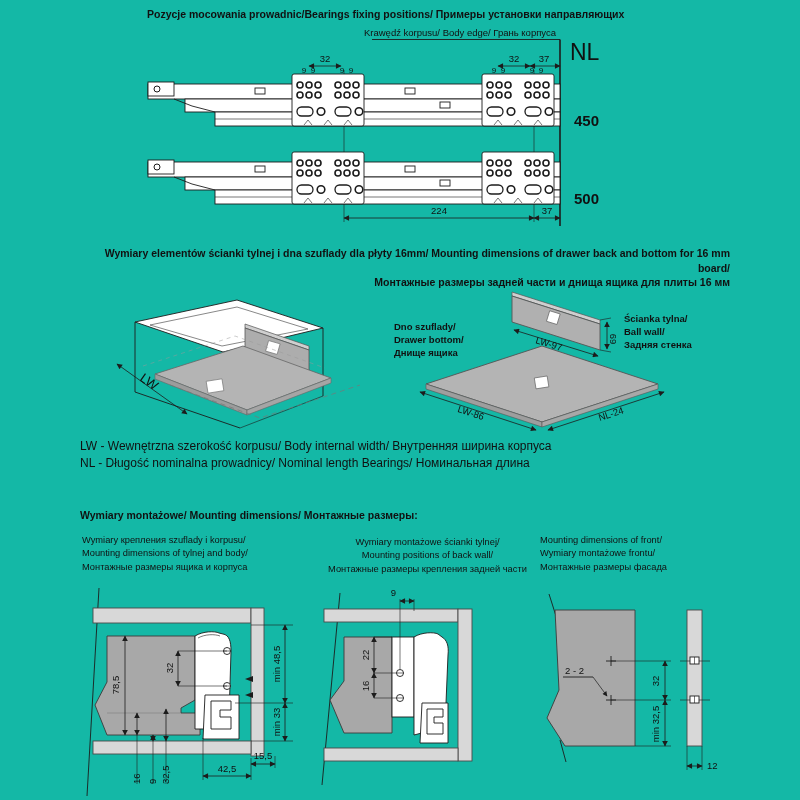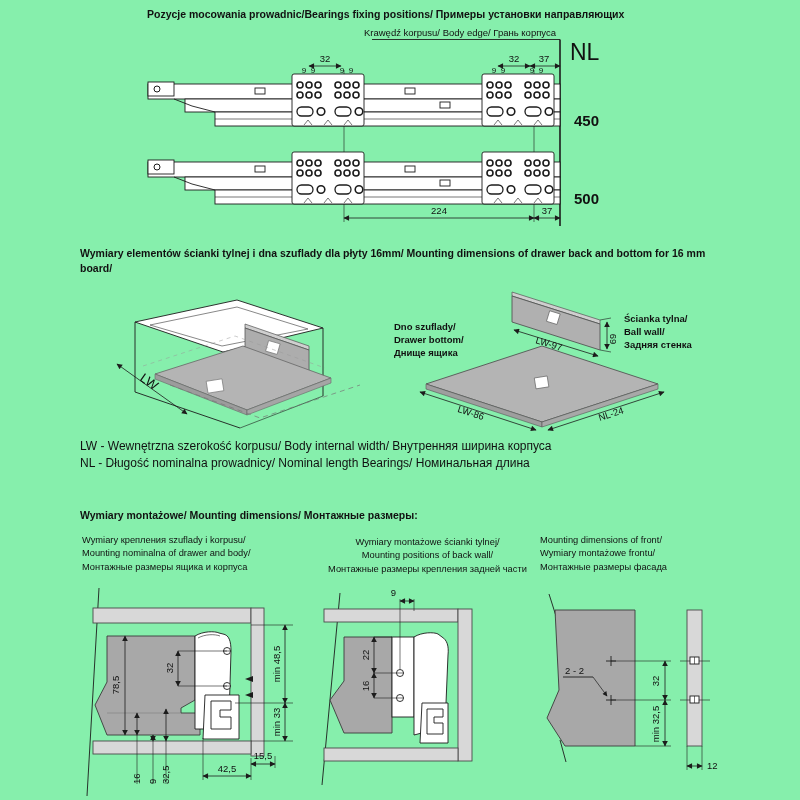--- a/index.html
+++ b/index.html
@@ -1,16 +1,16 @@
 <!DOCTYPE html>
 <html><head>
 <meta charset="utf-8">
 <style>
   html,body{margin:0;padding:0;background:#fff;width:800px;height:800px;overflow:hidden;}
-  #page{position:relative;width:800px;height:800px;background:#86efac;font-family:"Liberation Sans",sans-serif;color:#111;}
+  #page{position:relative;width:800px;height:800px;background:#14b8a6;font-family:"Liberation Sans",sans-serif;color:#111;}
   .abs{position:absolute;}
   .sect-title{font-size:10.5px;font-weight:700;color:#111;line-height:1.4;}
   .hdr3{font-size:9.3px;font-weight:400;color:#111;line-height:1.45;}
   .legend{font-size:12px;font-weight:400;color:#111;line-height:1.45;}
   svg{display:block;}
   svg text{font-family:"Liberation Sans",sans-serif;fill:#111;}
   .dt{font-size:9.5px;}
   .dts{font-size:8px;}
   .ln{stroke:#1c1c1c;stroke-width:.9;fill:none;}
   .lnt{stroke:#1c1c1c;stroke-width:.6;fill:none;}
@@ -117,22 +117,23 @@
       <line x1="204" y1="192" x2="394" y2="192" class="dim"></line>
       <text x="299" y="188" text-anchor="middle" class="dt">224</text>
       <line x1="394" y1="192" x2="420" y2="192" class="dim"></line>
       <text x="407" y="188" text-anchor="middle" class="dt">37</text>
     </g>
 
     <text x="434" y="100" font-size="15" font-weight="700">450</text>
     <text x="434" y="178" font-size="15" font-weight="700">500</text>
   </svg>
 
-  <div class="abs sect-title" style="left:80px;top:246px;width:650px;">
+  <div class="abs sect-title" style="left:80px;top:246px;width:650px;text-align:right;">
     <div>Wymiary elementów ścianki tylnej i dna szuflady dla płyty 16mm/ Mounting dimensions of drawer back and bottom for 16 mm board/</div>
+    <div>Монтажные размеры задней части и днища ящика для плиты 16 мм</div>
   </div>
 
   <svg class="abs" style="left:95px;top:288px;" width="300" height="150" viewBox="0 0 300 150">
     <polygon points="40,34 142,12 228,40 128,64" class="white" stroke-width="0.8"></polygon>
     <polygon points="55,37 142,19 213,41 127,58" fill="#fff" stroke="#555" stroke-width="0.7"></polygon>
     <line x1="40" y1="34" x2="40" y2="104" class="ln" stroke-width="0.8"></line>
     <line x1="228" y1="40" x2="228" y2="108" class="ln" stroke-width="0.8"></line>
     <line x1="40" y1="104" x2="145" y2="140" class="ln" stroke-width="0.8"></line>
     <line x1="145" y1="140" x2="228" y2="108" class="lnt"></line>
     <line x1="128" y1="64" x2="128" y2="100" stroke="#777" stroke-width="0.6" stroke-dasharray="3,3"></line>
@@ -187,21 +188,21 @@
 
   <div class="abs legend" style="left:80px;top:438px;width:640px;">
     <div>LW - Wewnętrzna szerokość korpusu/ Body internal width/ Внутренняя ширина корпуса</div>
     <div>NL - Długość nominalna prowadnicy/ Nominal length Bearings/ Номинальная длина</div>
   </div>
 
   <div class="abs sect-title" style="left:80px;top:508px;">Wymiary montażowe/ Mounting dimensions/ Монтажные размеры:</div>
 
   <div class="abs hdr3" style="left:82px;top:534px;width:225px;">
     <div>Wymiary крепления szuflady i korpusu/</div>
-    <div>Mounting nominalna of drawer and body/</div>
+    <div>Mounting dimensions of tylnej and body/</div>
     <div>Монтажные размеры ящика и корпуса</div>
   </div>
   <div class="abs hdr3" style="left:315px;top:536px;width:225px;text-align:center;">
     <div>Wymiary montażowe ścianki tylnej/</div>
     <div>Mounting positions of back wall/</div>
     <div>Монтажные размеры крепления задней части</div>
   </div>
   <div class="abs hdr3" style="left:540px;top:534px;width:200px;">
     <div>Mounting dimensions of front/</div>
     <div>Wymiary montażowe frontu/</div>

